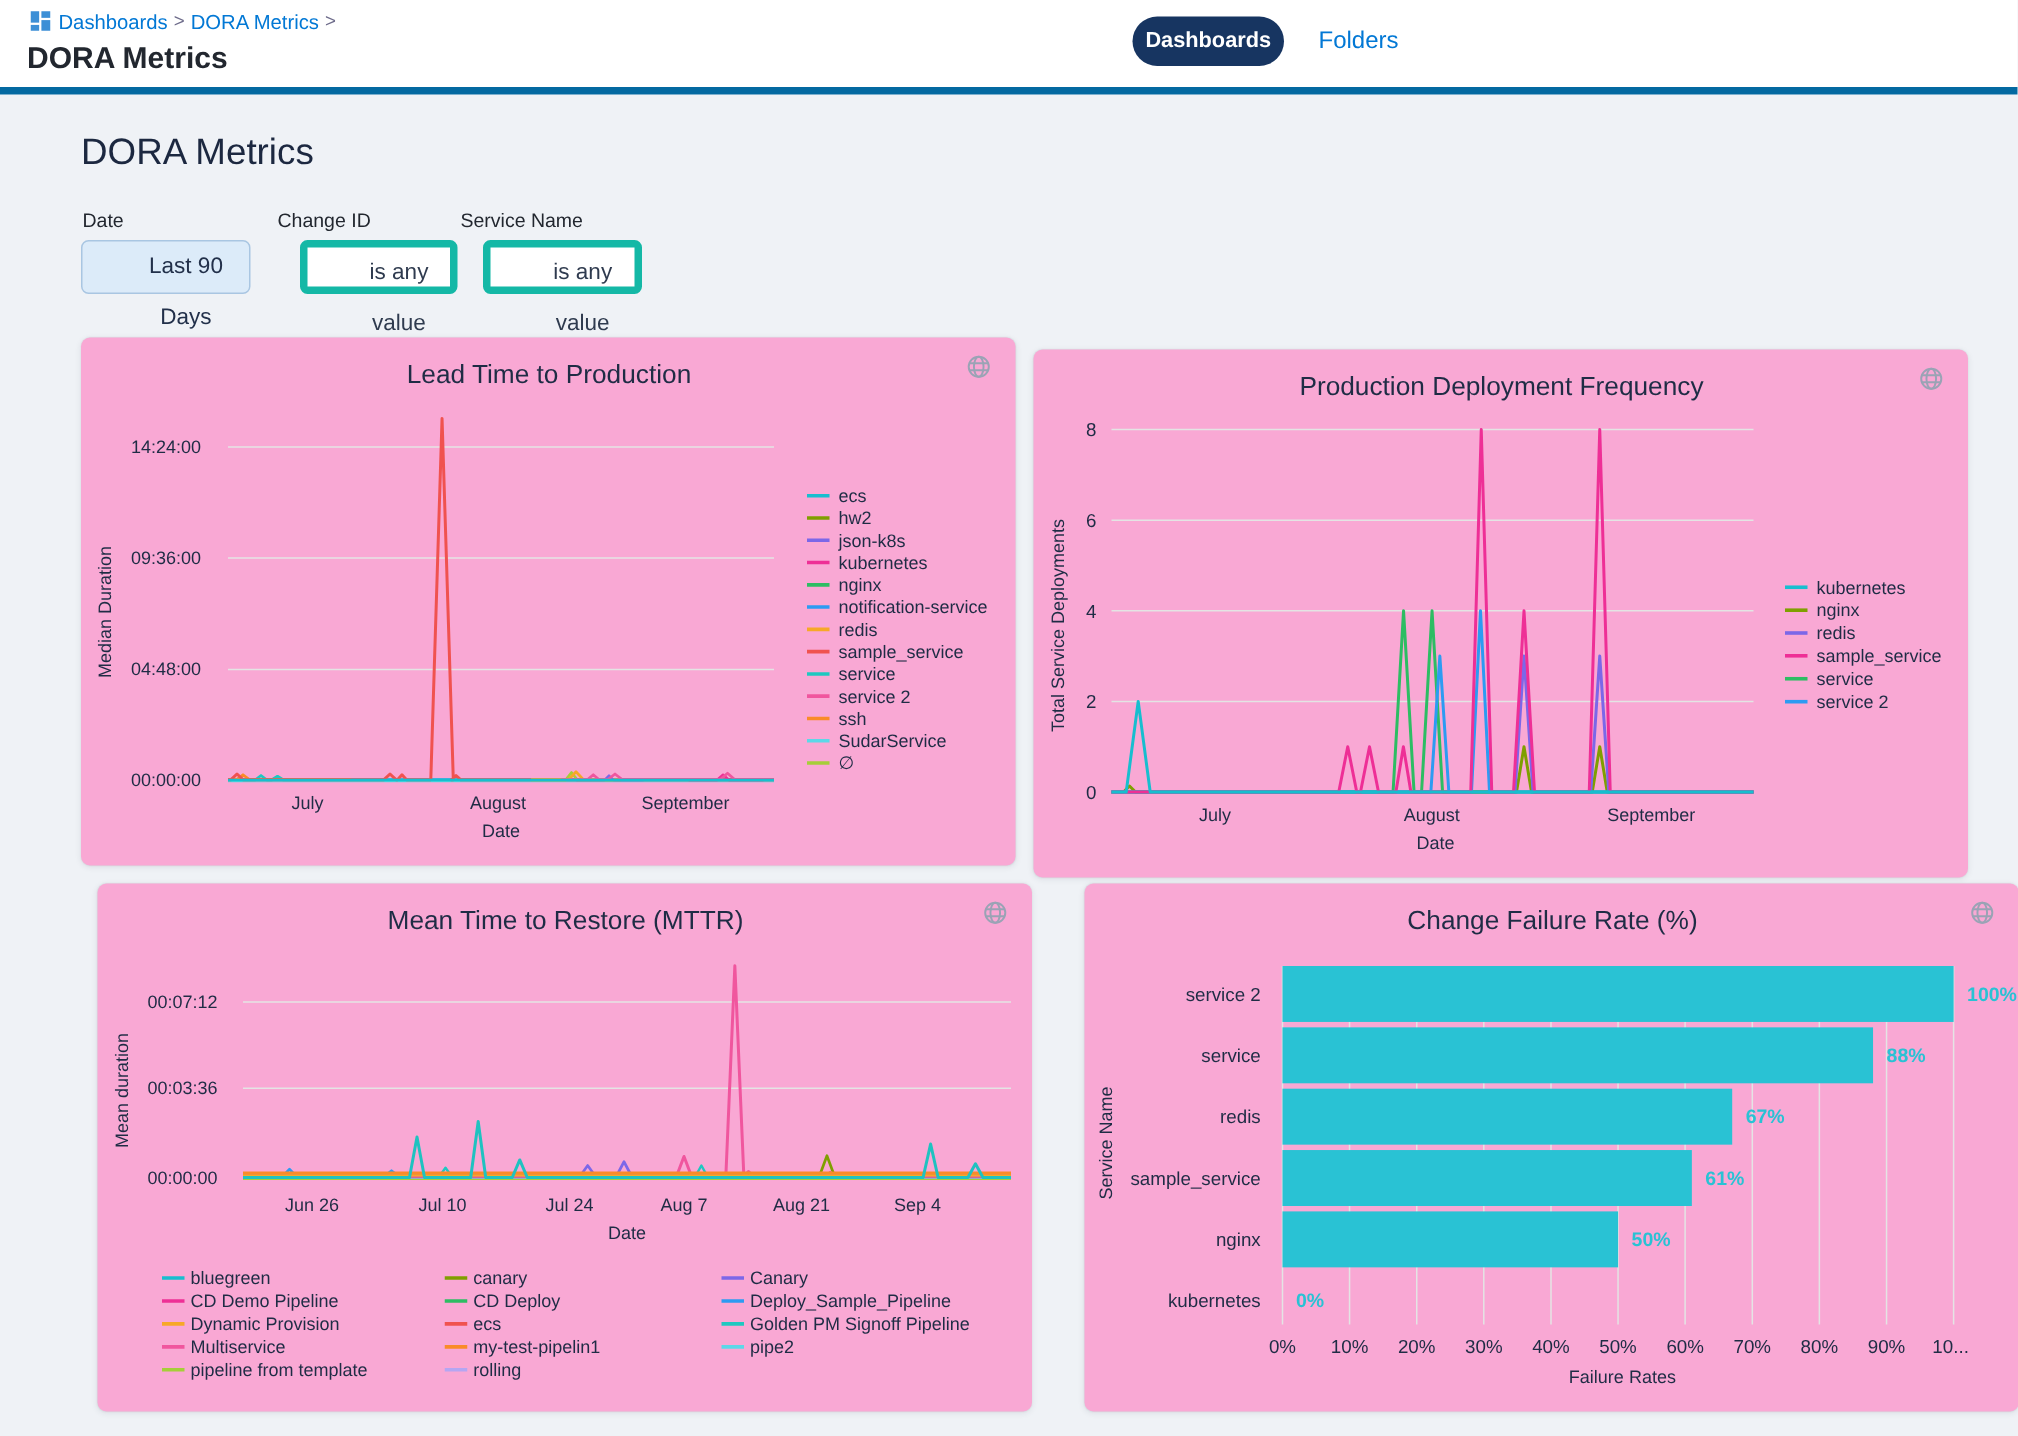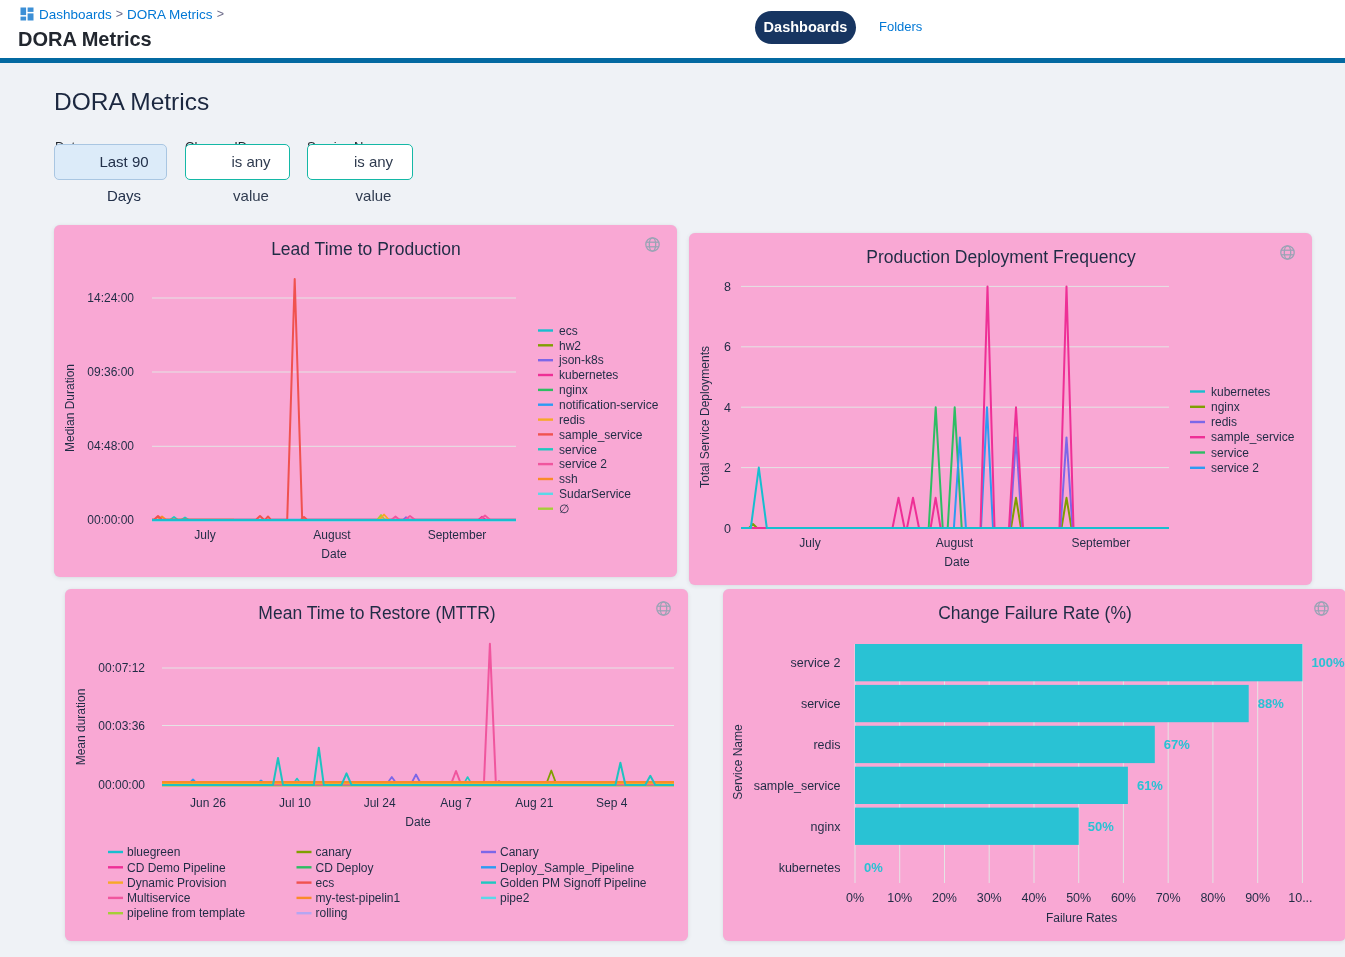--- a/index.html
+++ b/index.html
@@ -1,26 +1,26 @@
 <!DOCTYPE html>
 <html><head><meta charset="utf-8"><style>
 *{margin:0;padding:0;box-sizing:border-box;}
 html,body{width:1345px;height:957px;font-family:"Liberation Sans",sans-serif;background:#eff2f6;overflow:hidden;}
 .header{position:absolute;left:0;top:0;width:1345px;height:63px;background:#fff;border-bottom:5px solid #0369a1;}
 .bc{position:absolute;left:20px;top:6px;font-size:13.5px;color:#0278d5;display:flex;align-items:center;height:16px;}
 .bc a{color:#0278d5;text-decoration:none;}
 .bc .sep{color:#6d6b8a;margin:0 4px;font-size:12.5px;}
 .ptitle{position:absolute;left:18px;top:28px;font-size:20px;font-weight:bold;color:#22272f;}
 .pill{position:absolute;left:755px;top:11px;width:101px;height:33px;background:#173561;border-radius:17px;color:#fff;font-size:14.5px;font-weight:600;text-align:center;line-height:33px;}
-.folders{position:absolute;left:879px;top:19px;font-size:13px;color:#0278d5;}
+.folders{position:absolute;left:879px;top:19px;font-size:16px;color:#0278d5;}
 .bheading{position:absolute;left:54px;top:88px;font-size:24.5px;font-weight:400;color:#1c2840;}
 .flabel{position:absolute;top:139px;font-size:13px;color:#22272f;}
-.fbtn{position:absolute;top:144px;height:36px;border-radius:5px;font-size:15px;color:#2f3b4f;text-align:center;line-height:34px;padding-left:27px;}
+.fbtn{position:absolute;top:160px;height:36px;border-radius:5px;font-size:15px;color:#2f3b4f;text-align:center;line-height:34px;padding-left:27px;}
 .fbtn.active{background:#dcebf9;border:1px solid #a9c6e2;color:#22304a;font-weight:500;}
-.fbtn.plain{background:#fff;border:1px solid #14b8a6;}
+.fbtn.plain{background:#fff;border:5px solid #14b8a6;margin-left:15px;}
 .card{position:absolute;width:623px;height:352px;background:#f9a8d4;border-radius:6px;box-shadow:0 1px 4px rgba(40,50,70,0.10),0 0 1px rgba(40,50,70,0.08);}
 svg text{font-family:"Liberation Sans",sans-serif;}
 </style></head>
 <body>
 <div class="header">
  <div class="bc">
   <svg width="14" height="14" viewBox="0 0 14 14" style="margin-right:5px">
    <rect x="0.5" y="0.5" width="5.6" height="7.6" fill="#3c8fd6"></rect>
    <rect x="0.5" y="9.6" width="5.6" height="3.9" fill="#3c8fd6"></rect>
    <rect x="7.6" y="0.5" width="5.9" height="4.4" fill="#3c8fd6"></rect>

